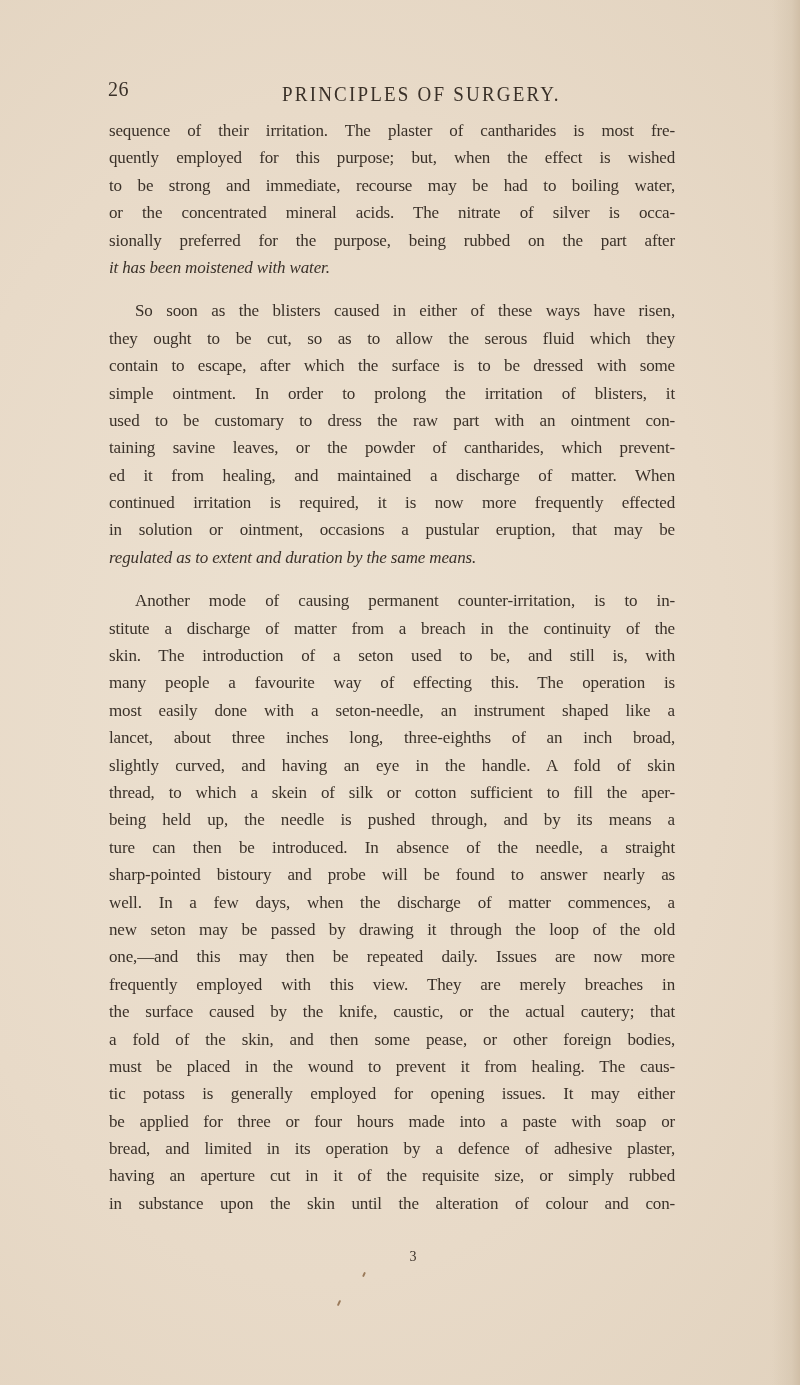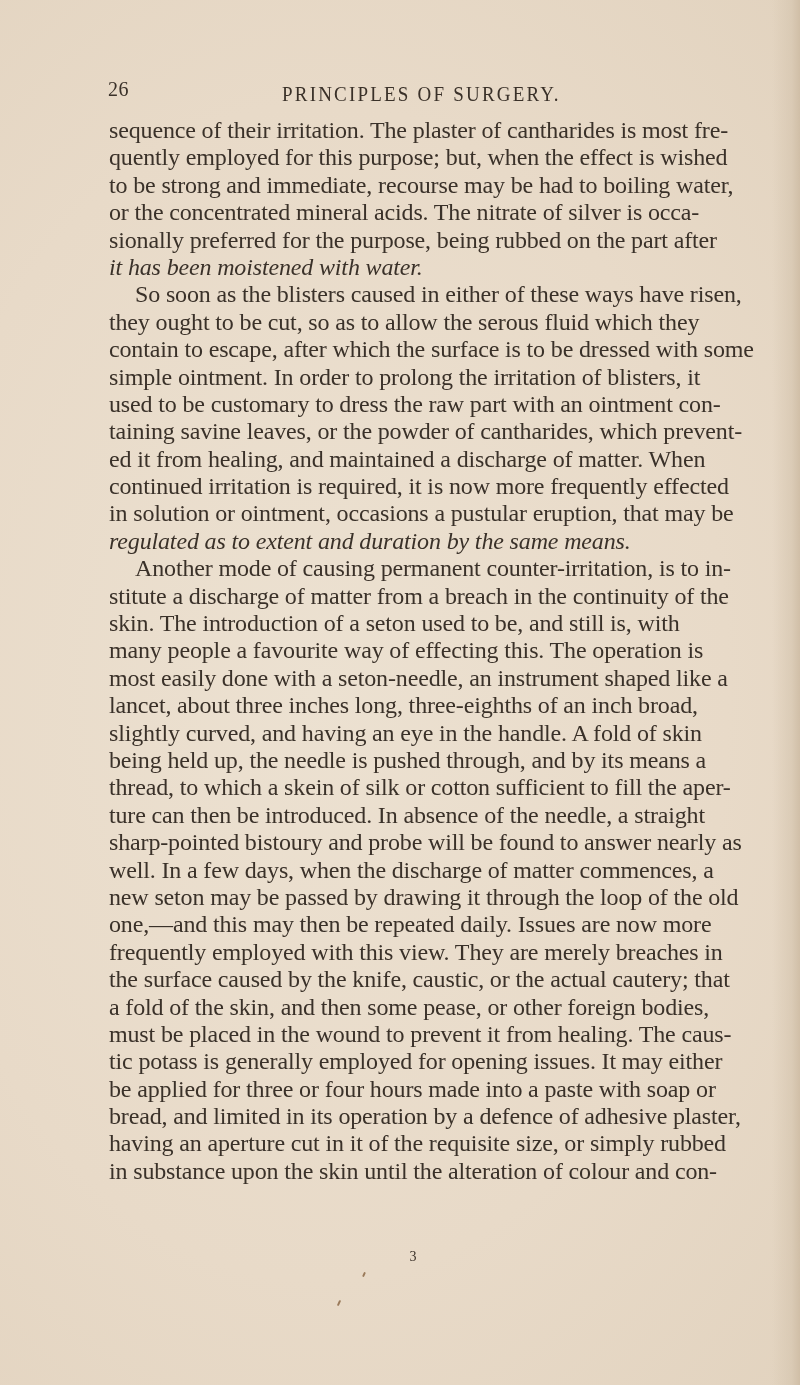--- a/index.html
+++ b/index.html
@@ -52,32 +52,33 @@
     }
     .body-text {
       position: absolute;
       left: 109px;
       top: 117px;
       width: 566px;
     }
     .line {
       height: 27.4px;
       line-height: 27.4px;
-      font-size: 24px;
+      font-size: 17px;
       white-space: nowrap;
       text-align: justify;
       text-align-last: justify;
       letter-spacing: -0.15px;
     }
     .line.last {
       text-align-last: left;
       font-style: italic;
     }
     .line.indent {
       padding-left: 26px;
+      margin-top: 16px;
     }
     .signature {
       position: absolute;
       left: 0;
       width: 800px;
       top: 1249px;
       text-align: center;
       font-size: 14px;
       padding-left: 26px;
       box-sizing: border-box;
@@ -118,22 +119,22 @@
       <div class="line">continued irritation is required, it is now more frequently effected</div>
       <div class="line">in solution or ointment, occasions a pustular eruption, that may be</div>
       <div class="line last">regulated as to extent and duration by the same means.</div>
       <div class="line indent">Another mode of causing permanent counter-irritation, is to in-</div>
       <div class="line">stitute a discharge of matter from a breach in the continuity of the</div>
       <div class="line">skin.  The introduction of a seton used to be, and still is, with</div>
       <div class="line">many people a favourite way of effecting this.  The operation is</div>
       <div class="line">most easily done with a seton-needle, an instrument shaped like a</div>
       <div class="line">lancet, about three inches long, three-eighths of an inch broad,</div>
       <div class="line">slightly curved, and having an eye in the handle.  A fold of skin</div>
+      <div class="line">thread, to which a skein of silk or cotton sufficient to fill the aper-</div>
       <div class="line">being held up, the needle is pushed through, and by its means a</div>
-      <div class="line">thread, to which a skein of silk or cotton sufficient to fill the aper-</div>
       <div class="line">ture can then be introduced.  In absence of the needle, a straight</div>
       <div class="line">sharp-pointed bistoury and probe will be found to answer nearly as</div>
       <div class="line">well.  In a few days, when the discharge of matter commences, a</div>
       <div class="line">new seton may be passed by drawing it through the loop of the old</div>
       <div class="line">one,—and this may then be repeated daily.  Issues are now more</div>
       <div class="line">frequently employed with this view.  They are merely breaches in</div>
       <div class="line">the surface caused by the knife, caustic, or the actual cautery;  that</div>
       <div class="line">a fold of the skin, and then some pease, or other foreign bodies,</div>
       <div class="line">must be placed in the wound to prevent it from healing.   The caus-</div>
       <div class="line">tic potass is generally employed for opening issues.   It may either</div>

